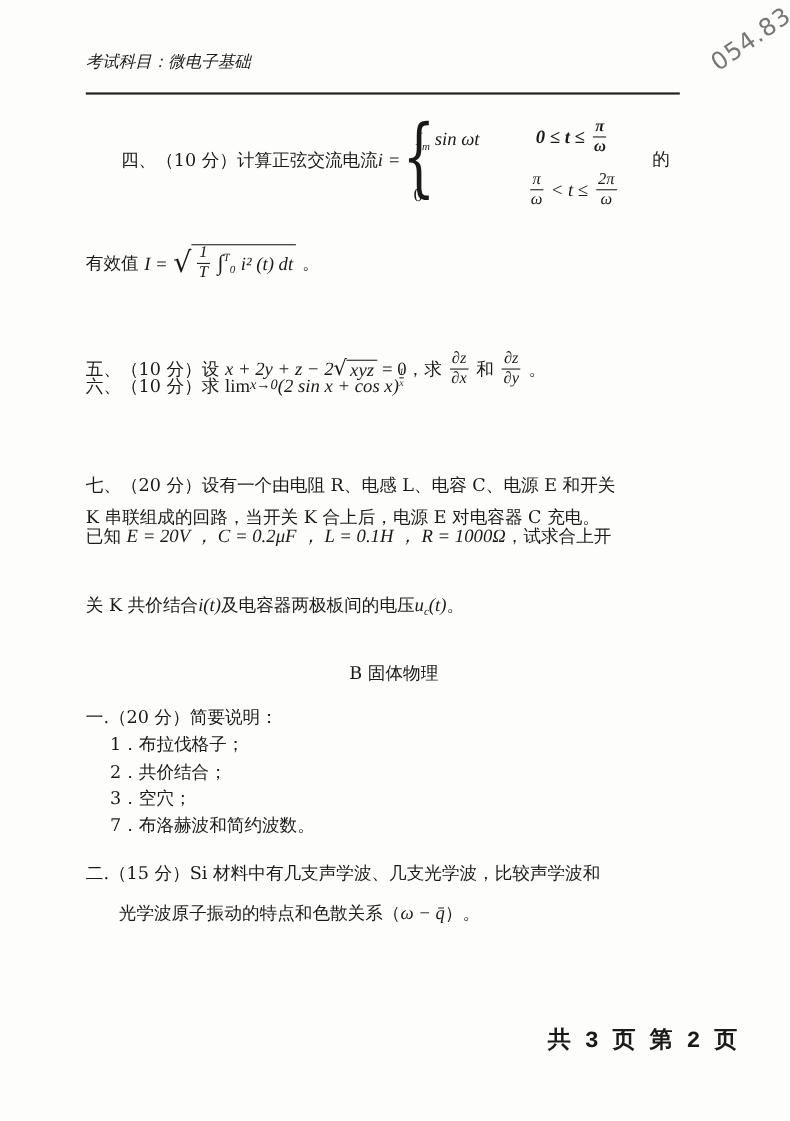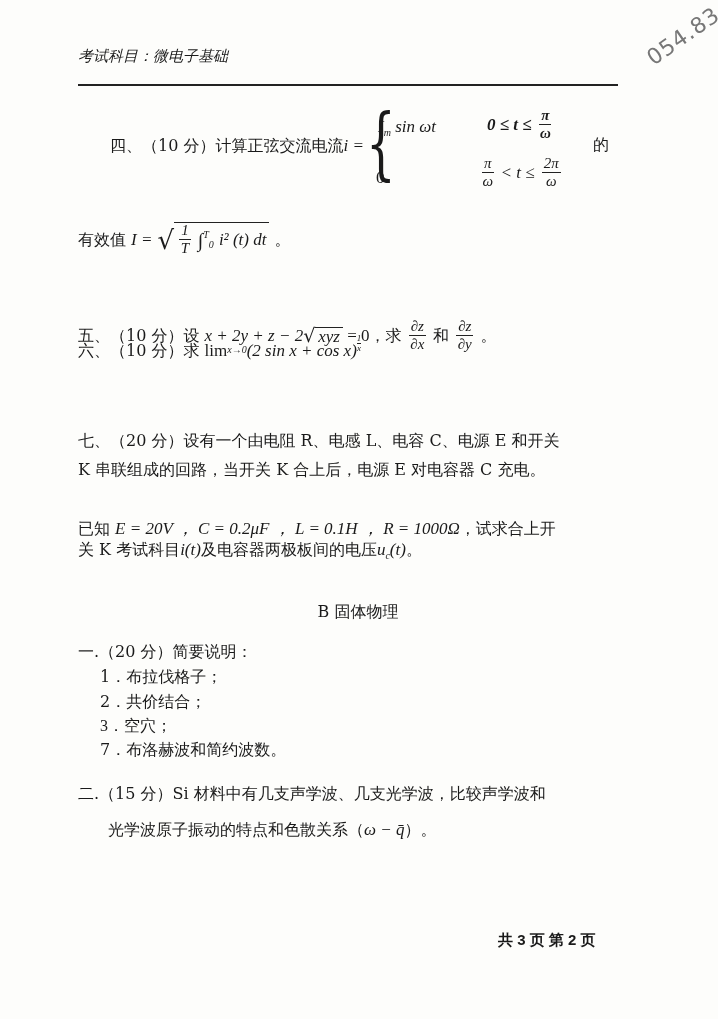--- a/index.html
+++ b/index.html
@@ -18,21 +18,21 @@
   .m { font-family: "Liberation Serif", serif; font-style: italic; font-size: 17px; }
   .r { font-family: "Liberation Serif", serif; font-size: 17px; }
   .frac { display: inline-flex; flex-direction: column; align-items: center; vertical-align: middle; margin: 0 2px; }
   .frac .num { border-bottom: 1px solid #222; padding: 0 2px 1px; font-size: 15px; }
   .frac .den { padding-top: 1px; font-size: 15px; }
   .brace { font-family: "DejaVu Serif", serif; font-size: 78px; line-height: 78px; transform: scaleX(0.6); }
   .sqrt { display: inline-block; border-top: 1px solid #222; padding: 0 3px; }
   .sup { font-size: 10px; vertical-align: super; }
   .sub { font-size: 10px; vertical-align: sub; }
   .section-title { left: 0; width: 716px; top: 604px; text-align: center; font-size: 16px; }
-  .footer { left: 498px; top: 931px; font-size: 15px; font-family: Liberation Sans, sans-serif; font-weight: bold; }
+  .footer { left: 498px; top: 931px; font-size: 21px; font-family: Liberation Mono, monospace; font-weight: bold; }
 </style>
 </head>
 <body>
 
 <div class="abs hand">054.83</div>
 
 <div class="abs header-title">考试科目：微电子基础</div>
 <div class="abs header-rule"></div>
 
 <div class="abs q" style="left:78px; top:137px;margin-left:32px;">
@@ -91,46 +91,46 @@
       <span class="num">∂z</span>
       <span class="den">∂y</span>
     </span>
   <span style="vertical-align:middle">。</span>
 </div>
 
 <div class="abs q" style="left:78px; top:342px;">
   <span>六、</span><span>（10 分）</span><span>求</span>
   <span style="display:inline-flex; flex-direction:row; align-items:center; vertical-align:top;">
     <span class="r">lim</span>
-    <span class="m" style="font-size:10px; margin-top:-2px;">x→0</span>
+    <span class="m" style="font-size:13px; margin-top:-2px;">x→0</span>
   </span><span class="m">(2 sin x + cos x)</span><span style="display:inline-flex; flex-direction:column; align-items:center; vertical-align:top; font-size:9px; margin-top:-8px;" class="m">
       <span style="border-bottom:1px solid #222;">1</span>
       <span>x</span>
     </span>
 </div>
 
 <div class="abs q" style="left:78px; top:433px;">
   <span>七、</span><span>（20 分）</span><span>设有一个由电阻 R、电感 L、电容 C、电源 E 和开关</span>
 </div>
 <div class="abs q" style="left:78px; top:462px;">K 串联组成的回路，当开关 K 合上后，电源 E 对电容器 C 充电。</div>
-<div class="abs q" style="left:78px; top:520px;">
+<div class="abs q" style="left:78px; top:479px;">
   <span>已知</span> <span class="m">E = 20V ，  C = 0.2μF ，  L = 0.1H ，  R = 1000Ω</span><span>，试求合上开</span>
 </div>
 <div class="abs q" style="left:78px; top:541px;">
-  <span>关 K 考试科目</span><span class="m">i(t)</span><span>及电容器两极板间的电压</span><span class="m">u</span><span class="sub m">c</span><span class="m">(t)</span><span>。</span>
+  <span>关 K 共价结合</span><span class="m">i(t)</span><span>及电容器两极板间的电压</span><span class="m">u</span><span class="sub m">c</span><span class="m">(t)</span><span>。</span>
 </div>
 
 <div class="abs section-title q">B 固体物理</div>
 
 <div class="abs q" style="left:78px; top:644px;">
   <span>一.</span><span>（20 分）</span><span>简要说明：</span>
 </div>
 <div class="abs q" style="left:100px; top:669px;text-align:right;">1．布拉伐格子；</div>
 <div class="abs q" style="left:100px; top:694px;">2．共价结合；</div>
-<div class="abs q" style="left:100px; top:718px;font-family:Liberation Serif, serif;">3．空穴；</div>
+<div class="abs q" style="left:100px; top:718px;">3．空穴；</div>
 <div class="abs q" style="left:100px; top:742px;">7．布洛赫波和简约波数。</div>
 
 <div class="abs q" style="left:78px; top:786px;">
   <span>二.</span><span>（15 分）</span><span>Si 材料中有几支声学波、几支光学波，比较声学波和</span>
 </div>
 <div class="abs q" style="left:108px; top:821px;">
   <span>光学波原子振动的特点和色散关系（</span><span class="m">ω − q̄</span><span>）。</span>
 </div>
 
 <div class="abs footer">共 3 页  第 2 页</div>

